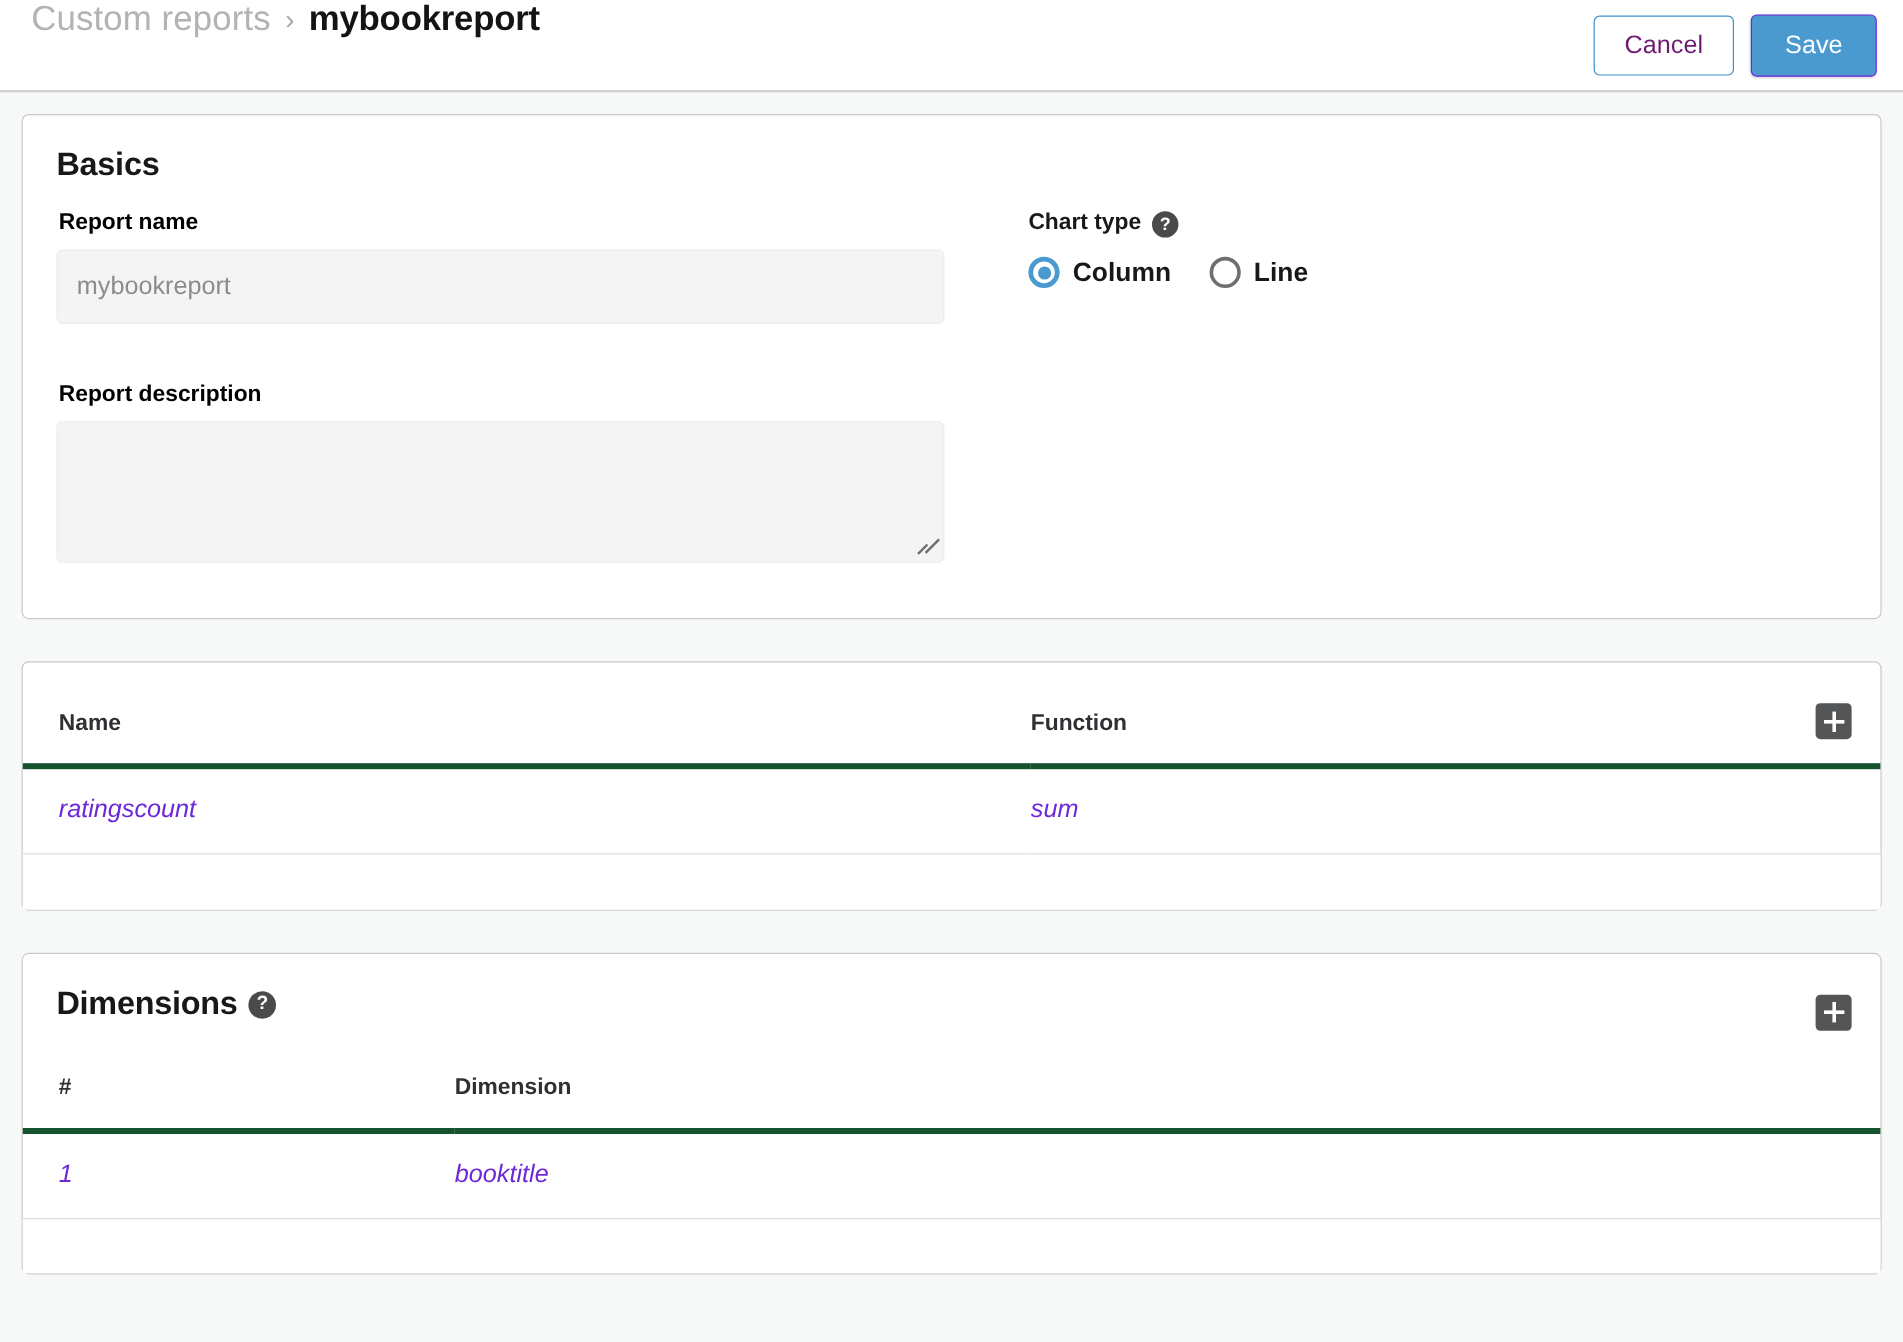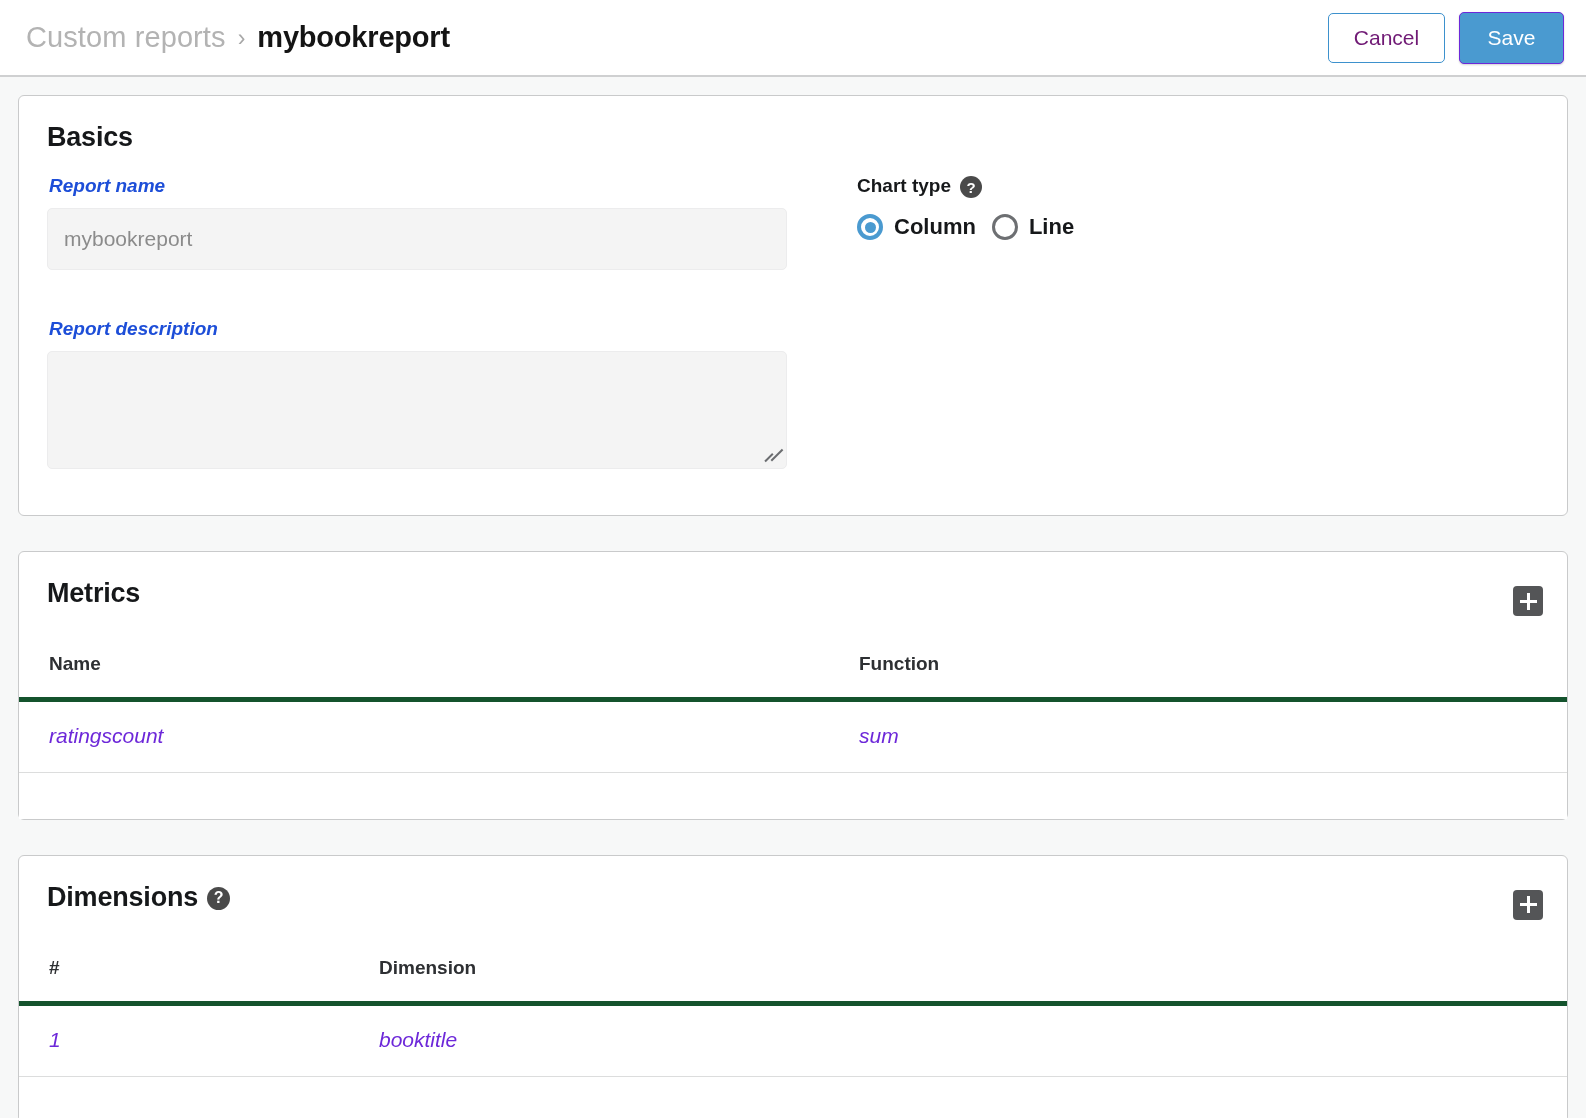--- a/index.html
+++ b/index.html
@@ -11,21 +11,20 @@
     overflow: hidden;
   }
 
   
   .topbar {
     position: relative;
     height: 77px;
     background: #ffffff;
     border-bottom: 2px solid #cfd0d1;
     display: flex;
-    align-items: center;
     padding: 0 22px 0 26px;
   }
   .breadcrumb {
     display: flex;
     align-items: baseline;
     gap: 12px;
     flex: 1;
     min-width: 0;
   }
   .crumb-root {
@@ -124,23 +123,22 @@
   .basics-body {
     display: flex;
     padding: 0 28px 46px 28px;
   }
   .basics-left { width: 790px; flex: none; }
   .basics-right { padding-left: 20px; flex: 1; }
 
   .field-label {
     font-size: 19px;
     font-weight: bold;
-    color: #1d4ed8;
+    color: #000000;
     margin: 22px 0 11px 2px;
-    font-style: italic;
   }
   .text-input {
     width: 740px;
     height: 62px;
     background: #f4f4f4;
     border: 1px solid #ececed;
     border-radius: 5px;
     font-family: "Liberation Sans", sans-serif;
     font-size: 21px;
     color: #8b8b8b;
@@ -188,21 +186,21 @@
     color: #16181a;
     margin: 22px 0 0 0;
     display: inline-flex;
     align-items: center;
     gap: 9px;
     justify-content: flex-end;
   }
   .radio-row {
     display: flex;
     align-items: center;
-    gap: 0;
+    gap: 16px;
     margin-top: 17px;
   }
   .radio-opt {
     display: flex;
     align-items: center;
     gap: 11px;
     cursor: pointer;
   }
   .radio-opt + .radio-opt { margin-left: 16px; }
   .radio {
@@ -337,23 +335,20 @@
           <label class="radio-opt">
             <span class="radio off"></span>
             <span class="radio-text">Line</span>
           </label>
         </div>
       </div>
     </div>
   </section>
 
   <section class="card">
-    <div class="card-pad" style="padding-bottom:4px;">
-      <div class="card-title">Metrics</div>
-    </div>
     <button class="add-btn">
       <span class="plus-h"></span>
       <span class="plus-v"></span>
     </button>
 
     <table class="grid">
       <thead>
         <tr>
           <th class="c-pad-l m-col-name">Name</th>
           <th>Function</th>

